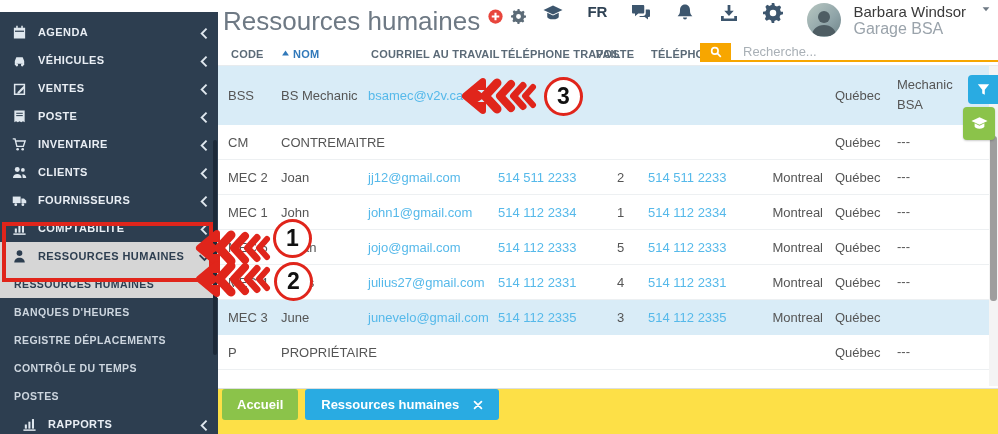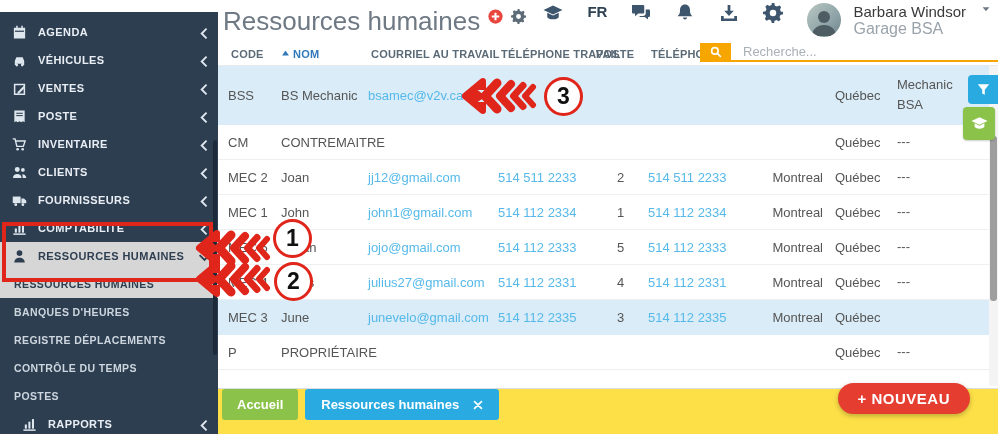--- a/index.html
+++ b/index.html
@@ -619,21 +619,20 @@
 
     <div class="footer">
       <button class="btn-home">Accueil</button>
       <button class="tab-open">
         <span>Ressources humaines</span>
         <svg class="ic" viewBox="0 0 16 16">
             <use href="#i-close"></use>
           </svg>
       </button>
     </div>
-    <button class="btn-new">+ NOUVEAU</button>
   </div>
 
   <div class="ann ann-box"></div>
 
   <svg class="ann ann-arrow" id="arrow1" viewBox="0 0 78 40">
       <use href="#i-ann-arrow"></use>
     </svg>
   <div class="ann ann-circle" id="circle1">1</div>
 
   <svg class="ann ann-arrow" id="arrow2" viewBox="0 0 78 40">

